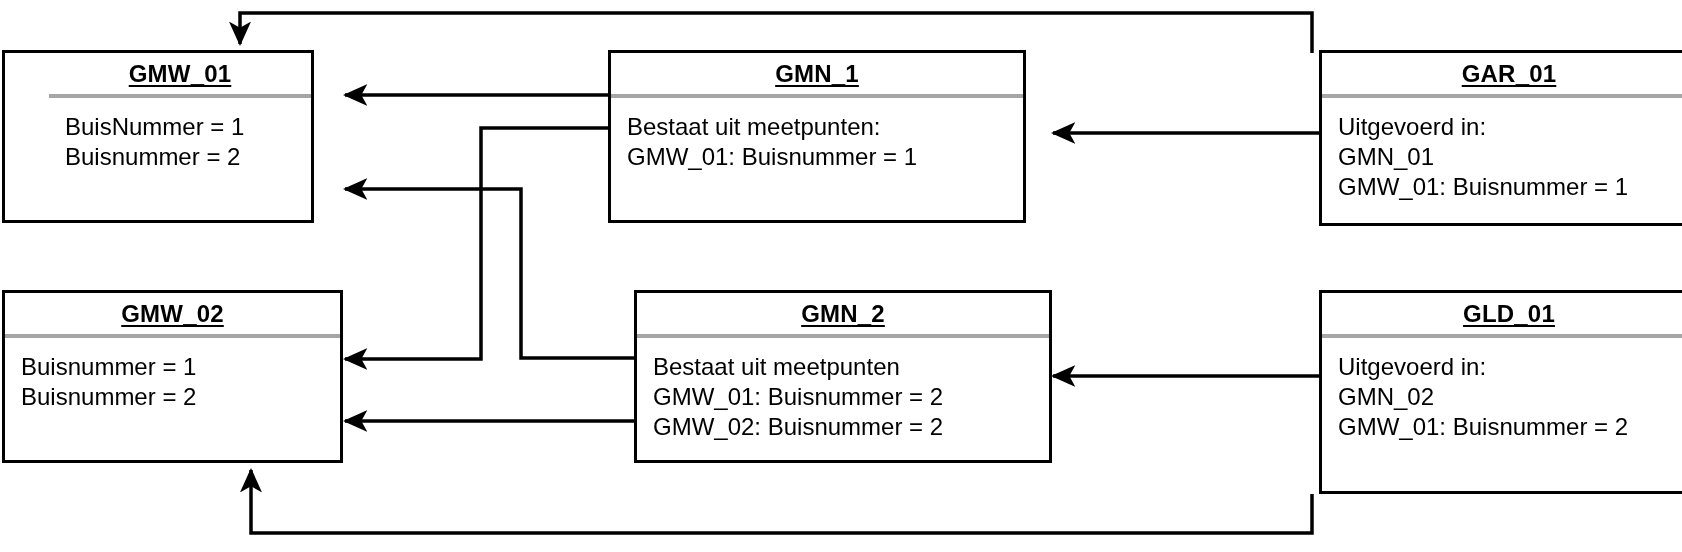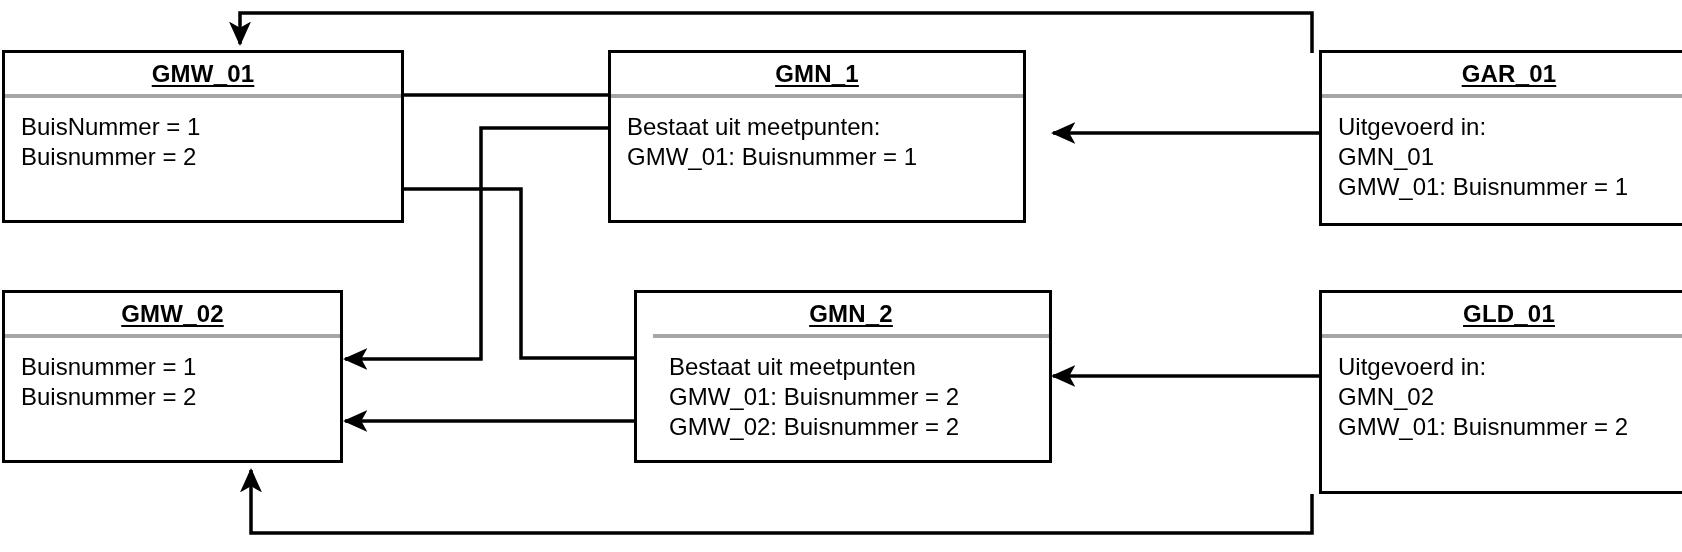--- a/index.html
+++ b/index.html
@@ -91,21 +91,21 @@
 
       <path d="M 635 421 L 345 421" marker-end="url(#arrow-end)"></path>
 
       <path d="M 1320 376 L 1053 376" marker-end="url(#arrow-end)"></path>
 
       <path d="M 1312 494 L 1312 533 L 251 533 L 251 470" marker-end="url(#arrow-end)"></path>
 
     </g>
   </svg>
 
-  <div class="node" style="left:2px; top:50px; width:402px; height:173px;">
+  <div class="node" style="left:2px; top:50px; width:312px; height:173px;padding-left:44px;">
     <div class="node-header">
       <span class="node-title">GMW_01</span>
     </div>
     <div class="node-body">
       <div class="node-line">BuisNummer = 1</div>
       <div class="node-line">Buisnummer = 2</div>
     </div>
   </div>
 
   <div class="node" style="left:608px; top:50px; width:418px; height:173px;">
@@ -132,21 +132,21 @@
   <div class="node" style="left:2px; top:290px; width:341px; height:173px;">
     <div class="node-header">
       <span class="node-title">GMW_02</span>
     </div>
     <div class="node-body">
       <div class="node-line">Buisnummer = 1</div>
       <div class="node-line">Buisnummer = 2</div>
     </div>
   </div>
 
-  <div class="node" style="left:634px; top:290px; width:418px; height:173px;padding-left:16px;">
+  <div class="node" style="left:634px; top:290px; width:418px; height:173px;">
     <div class="node-header">
       <span class="node-title">GMN_2</span>
     </div>
     <div class="node-body">
       <div class="node-line">Bestaat uit meetpunten</div>
       <div class="node-line">GMW_01: Buisnummer = 2</div>
       <div class="node-line">GMW_02: Buisnummer = 2</div>
     </div>
   </div>
 

